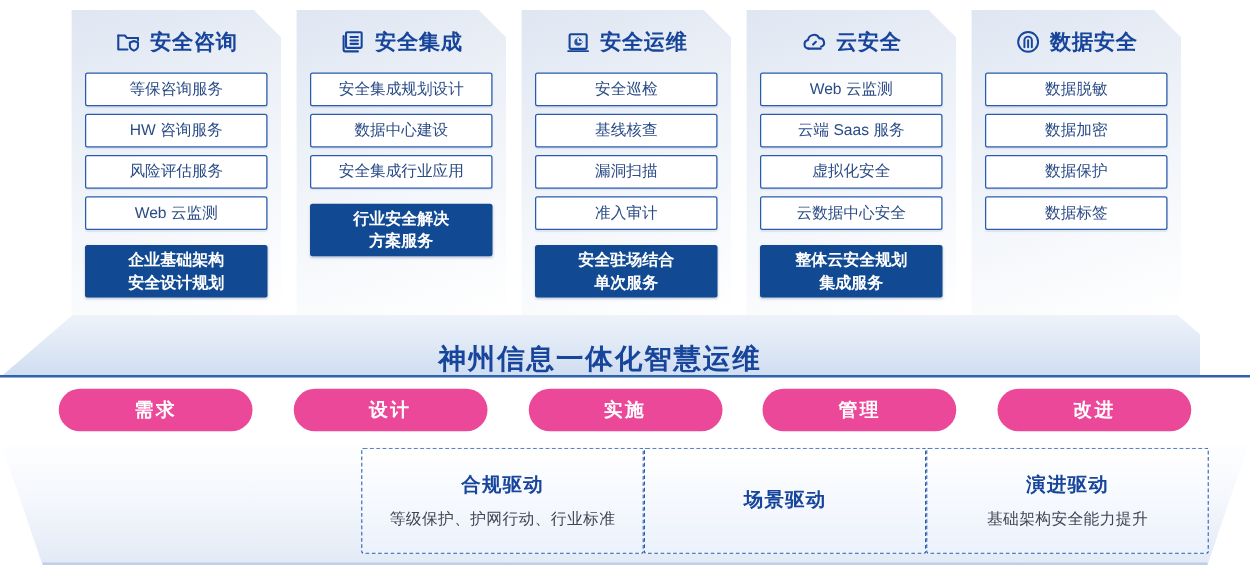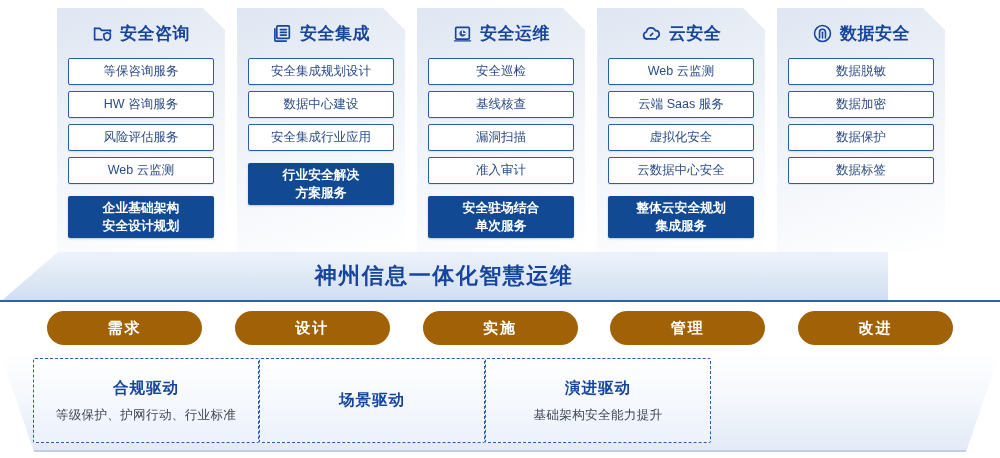--- a/index.html
+++ b/index.html
@@ -78,26 +78,26 @@
     font-weight: bold;
     line-height: 1.42;
     text-align: center;
     box-shadow: 0 1px 2px rgba(20,50,110,0.25);
   }
 
   
   .banner {
     position: absolute;
     left: 0; top: 252px;
-    width: 888px; height: 50px;
+    width: 960px; height: 50px;
     background: linear-gradient(180deg, #eef3fa 0%, #dde7f5 55%, #cfddf1 100%);
     -webkit-clip-path: polygon(58px 0, 942px 0, 1000px 100%, 0 100%);
     clip-path: polygon(58px 0, 942px 0, 1000px 100%, 0 100%);
     display: flex;
-    align-items: center;
+    align-items: flex-end;
     justify-content: center;
   }
   .banner-line {
     position: absolute;
     left: 0; top: 300px;
     width: 1000px; height: 2px;
     background: #2f62ad;
   }
   .banner-text {
     font-size: 22px;
@@ -110,21 +110,21 @@
   
   .pills {
     position: absolute;
     top: 311px; left: 47px;
     width: 906px; height: 34px;
     display: flex;
     justify-content: space-between;
   }
   .pill {
     width: 155px; height: 34px;
-    background: #a16207;
+    background: #ec4899;
     border-radius: 17px;
     display: flex;
     align-items: center;
     justify-content: center;
     color: #ffffff;
     font-size: 15px;
     font-weight: bold;
     letter-spacing: 2px;
   }
 
@@ -141,21 +141,21 @@
     position: absolute;
     left: 34px; top: 450px;
     width: 932px; height: 2px;
     background: #bcd0ea;
   }
   .drivers {
     position: absolute;
     top: 358px; left: 33px;
     width: 934px; height: 85px;
     display: flex;
-    justify-content: flex-start;
+    justify-content: flex-end;
   }
   .driver {
     width: 226px;
     height: 85px;
     border: 1.6px dashed #2a5cae;
     border-radius: 2px;
     background: linear-gradient(180deg, rgba(255,255,255,0.85) 0%, rgba(236,242,251,0.9) 100%);
     display: flex;
     flex-direction: column;
     align-items: center;

